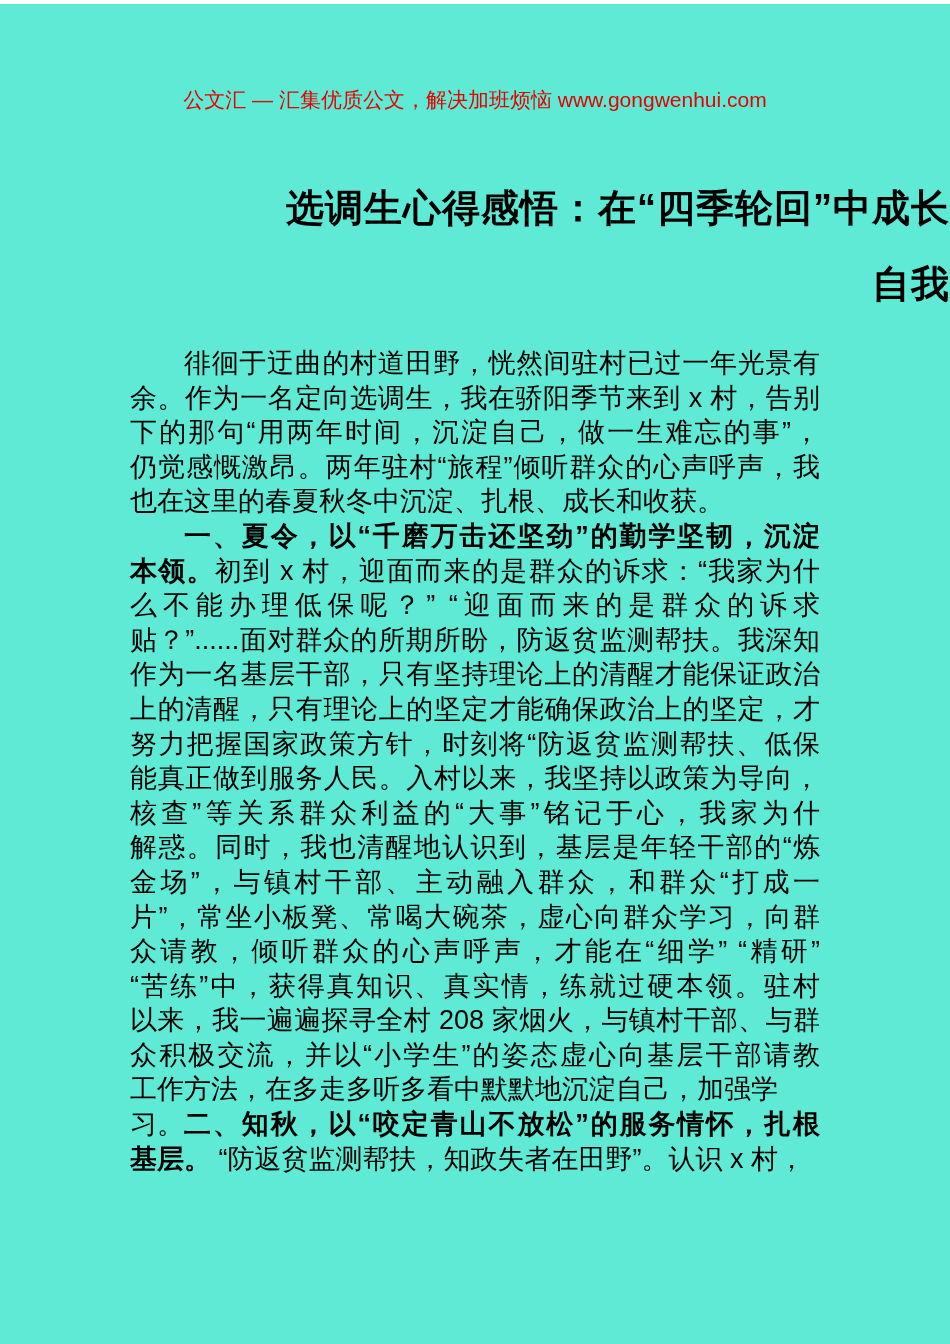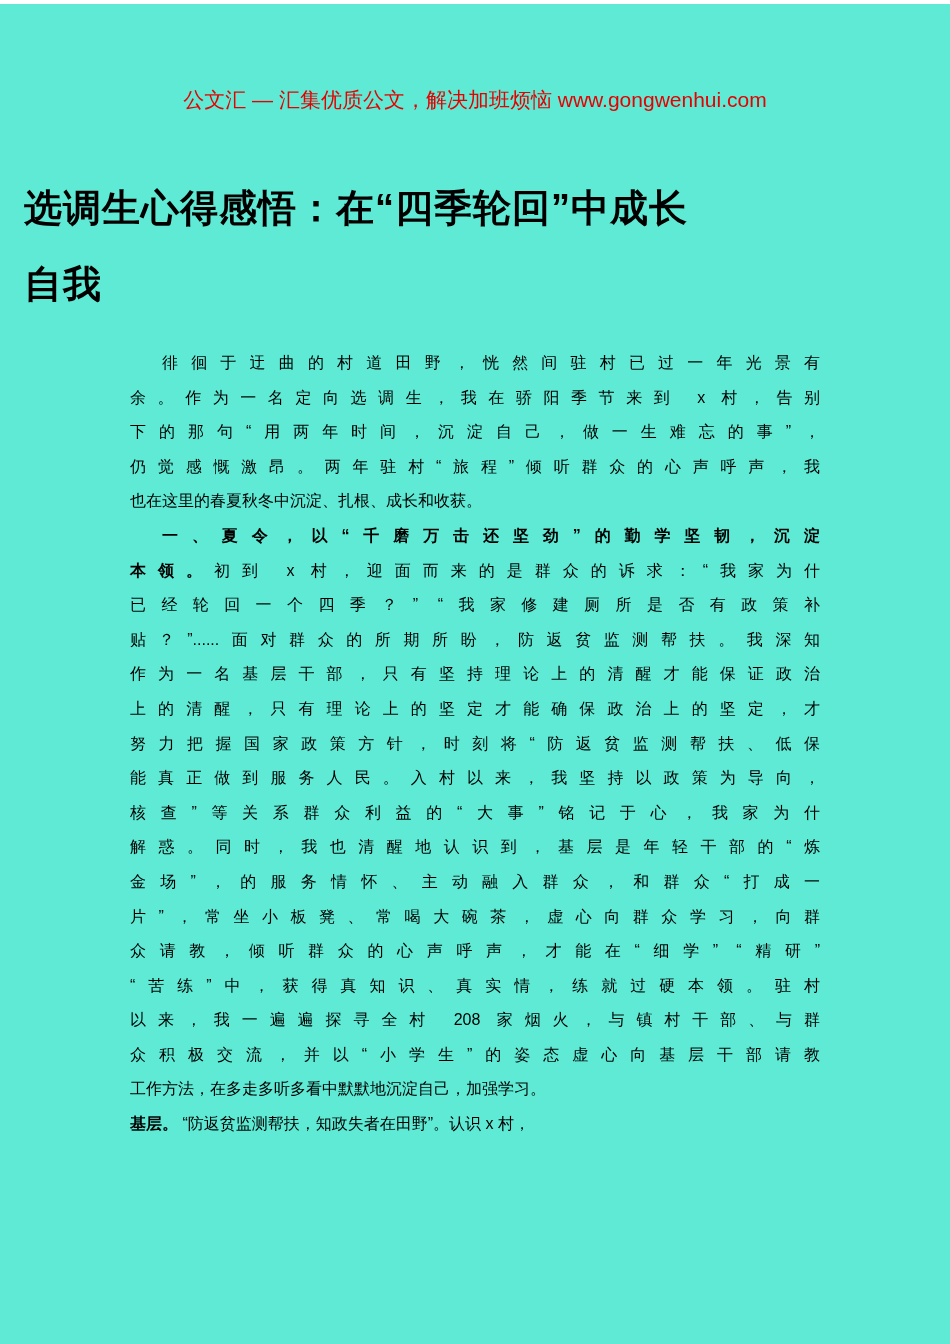--- a/index.html
+++ b/index.html
@@ -19,31 +19,31 @@
   }
   .site-header {
     margin-top: 84px;
     text-align: center;
     font-size: 21px;
     line-height: 24px;
     color: #e60000;
   }
   .doc-title {
     margin-top: 58px;
-    text-align: left;
+    text-align: right;
     font-size: 38px;
     font-weight: bold;
     line-height: 76px;
     letter-spacing: 1px;
     padding-left: 24px;
   }
   .doc-body {
     width: 690px;
     margin: 24px auto 0 auto;
-    font-size: 16px;
+    font-size: 27px;
     line-height: 34.6px;
   }
   .line {
     height: 34.6px;
     white-space: pre-wrap;
     overflow: visible;
   }
   .fill {
     text-align: justify;
     text-align-last: justify;
@@ -72,30 +72,31 @@
   </div>
 
   <div class="doc-body">
       <div class="line fill indent"><span>徘徊于迂曲的村道田野，恍然间驻村已过一年光景有</span></div>
       <div class="line fill"><span>余。作为一名定向选调生，我在骄阳季节来到 x 村，告别</span></div>
       <div class="line fill"><span>下的那句“用两年时间，沉淀自己，做一生难忘的事”，</span></div>
       <div class="line fill"><span>仍觉感慨激昂。两年驻村“旅程”倾听群众的心声呼声，我</span></div>
       <div class="line last"><span>也在这里的春夏秋冬中沉淀、扎根、成长和收获。</span></div>
       <div class="line fill indent"><span class="b">一、夏令，以“千磨万击还坚劲”的勤学坚韧，沉淀</span></div>
       <div class="line fill"><span class="b">本领。</span><span>初到 x 村，迎面而来的是群众的诉求：“我家为什</span></div>
-      <div class="line fill"><span>已经轮回一个四季？” “我家修建厕所是否有政策补</span></div>
+      <div class="line fill"><span>么不能办理低保呢？” “迎面而来的是群众的诉求</span></div>
       <div class="line fill"><span>贴？”......面对群众的所期所盼，防返贫监测帮扶。我深知</span></div>
       <div class="line fill"><span>作为一名基层干部，只有坚持理论上的清醒才能保证政治</span></div>
       <div class="line fill"><span>上的清醒，只有理论上的坚定才能确保政治上的坚定，才</span></div>
       <div class="line fill"><span>努力把握国家政策方针，时刻将“防返贫监测帮扶、低保</span></div>
       <div class="line fill"><span>能真正做到服务人民。入村以来，我坚持以政策为导向，</span></div>
       <div class="line fill"><span>核查”等关系群众利益的“大事”铭记于心，我家为什</span></div>
       <div class="line fill"><span>解惑。同时，我也清醒地认识到，基层是年轻干部的“炼</span></div>
-      <div class="line fill"><span>金场”，的服务情怀、主动融入群众，和群众“打成一</span></div>
+      <div class="line fill"><span>金场”，与镇村干部、主动融入群众，和群众“打成一</span></div>
       <div class="line fill"><span>片”，常坐小板凳、常喝大碗茶，虚心向群众学习，向群</span></div>
       <div class="line fill"><span>众请教，倾听群众的心声呼声，才能在“细学” “精研”</span></div>
       <div class="line fill"><span>“苦练”中，获得真知识、真实情，练就过硬本领。驻村</span></div>
       <div class="line fill"><span>以来，我一遍遍探寻全村 208 家烟火，与镇村干部、与群</span></div>
       <div class="line fill"><span>众积极交流，并以“小学生”的姿态虚心向基层干部请教</span></div>
       <div class="line last"><span>工作方法，在多走多听多看中默默地沉淀自己，加强学习。</span></div>
+      <div class="line fill indent"><span class="b">二、知秋，以“咬定青山不放松”的服务情怀，扎根</span></div>
       <div class="line last"><span class="b">基层。</span><span> “防返贫监测帮扶，知政失者在田野”。认识 x 村，</span></div>
     </div>
 </div>
 
 </body></html>

